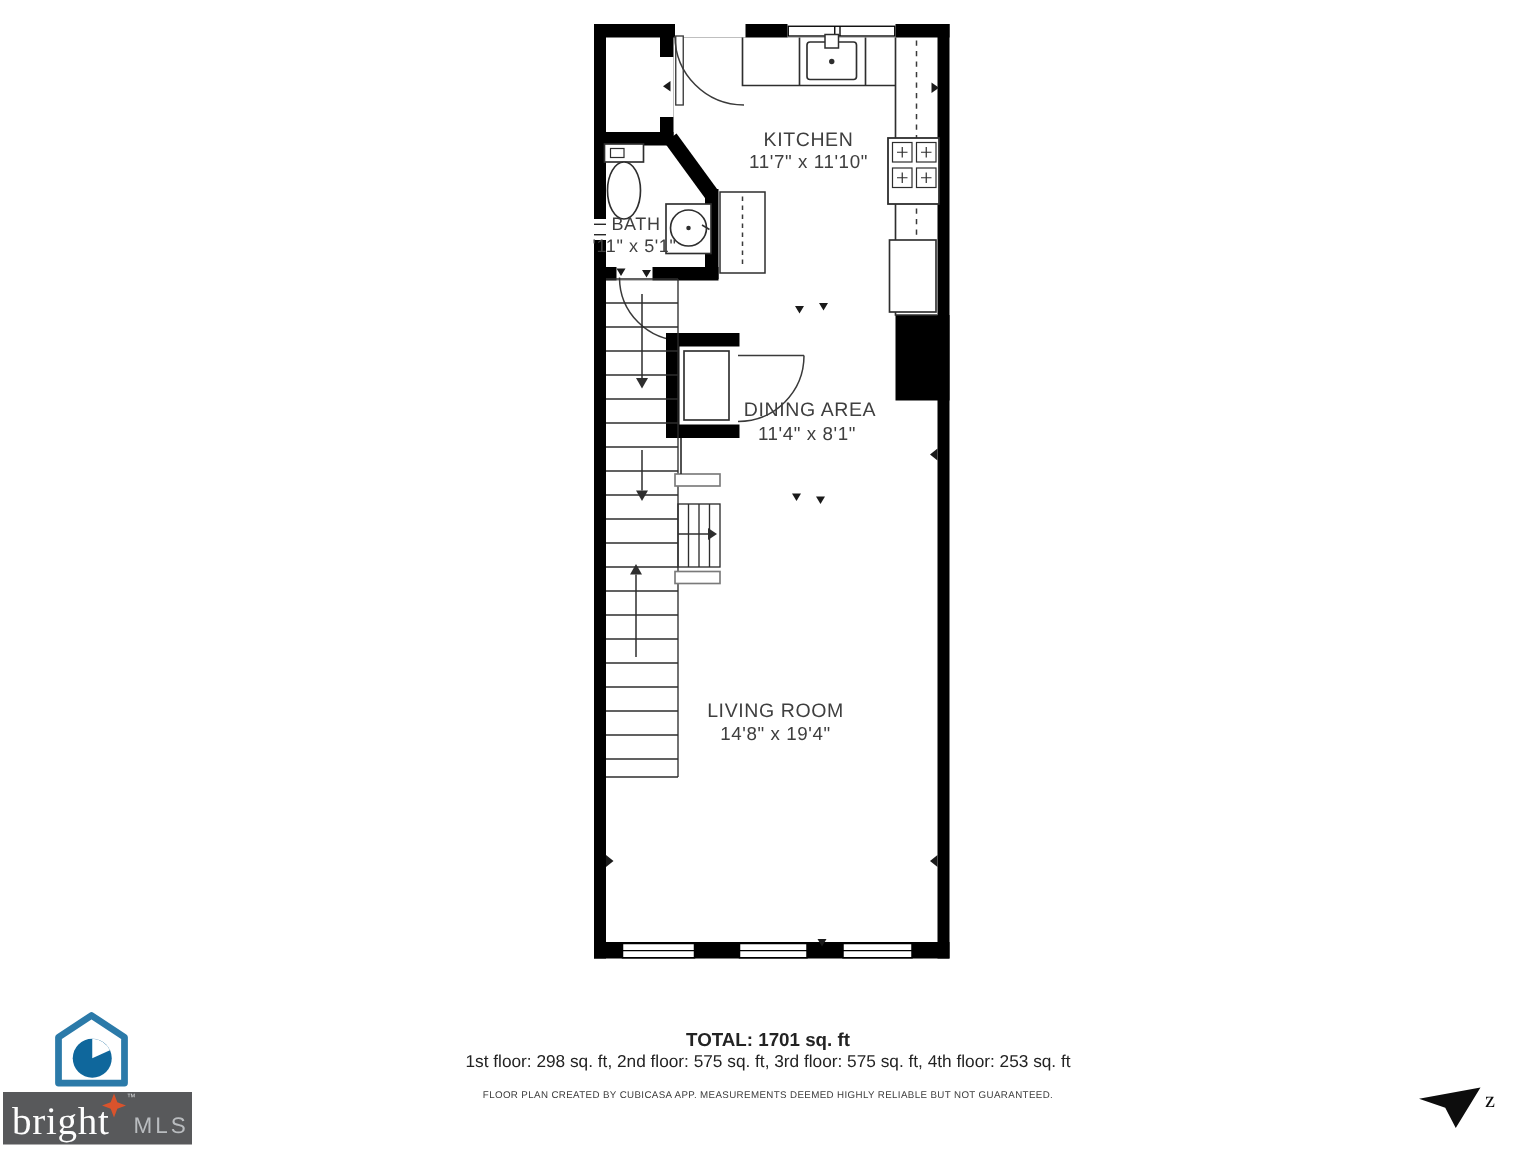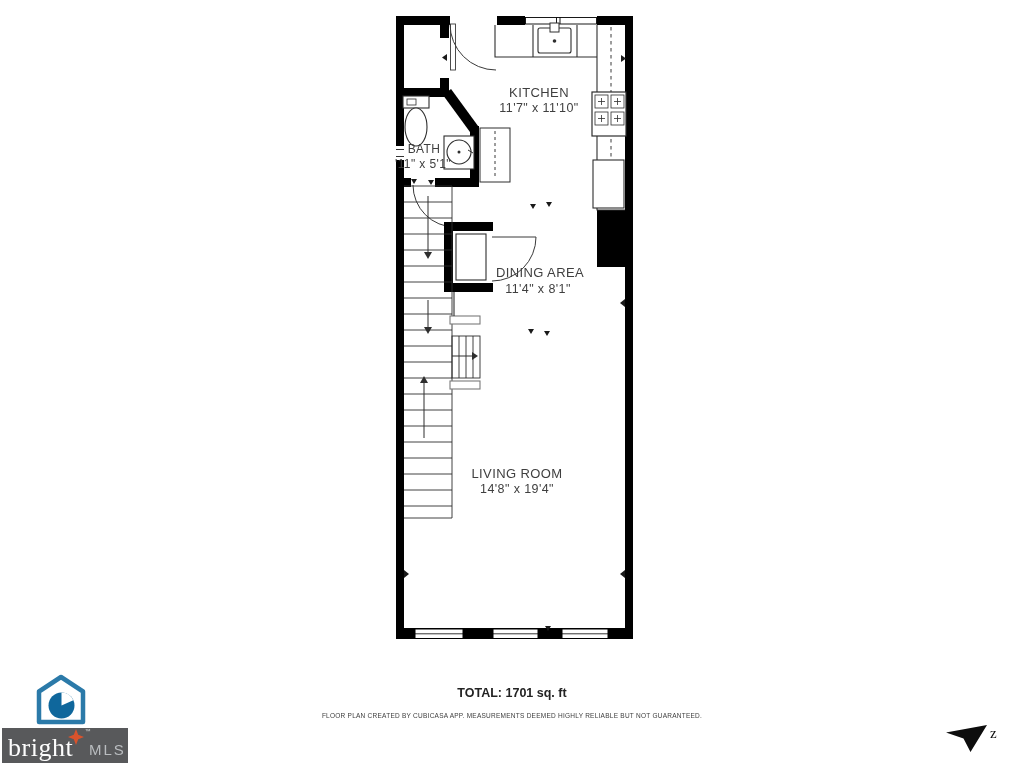--- a/index.html
+++ b/index.html
@@ -195,14 +195,15 @@
   </g>
 
   <g>
     <path fill="#0d0d0d" d="M987,725 L946,732.5 L963.5,738.5 L970.5,752 Z"></path>
     <text x="990" y="738" font-family="Liberation Serif, serif" font-size="15" fill="#0d0d0d">z</text>
   </g>
 </svg>
 
 <div class="summary">
   <div class="total">TOTAL: 1701 sq. ft</div>
+  <div class="floors">1st floor: 298 sq. ft, 2nd floor: 575 sq. ft, 3rd floor: 575 sq. ft, 4th floor: 253 sq. ft</div>
   <div class="disclaimer">FLOOR PLAN CREATED BY CUBICASA APP. MEASUREMENTS DEEMED HIGHLY RELIABLE BUT NOT GUARANTEED.</div>
 </div>
 
 </body></html>

